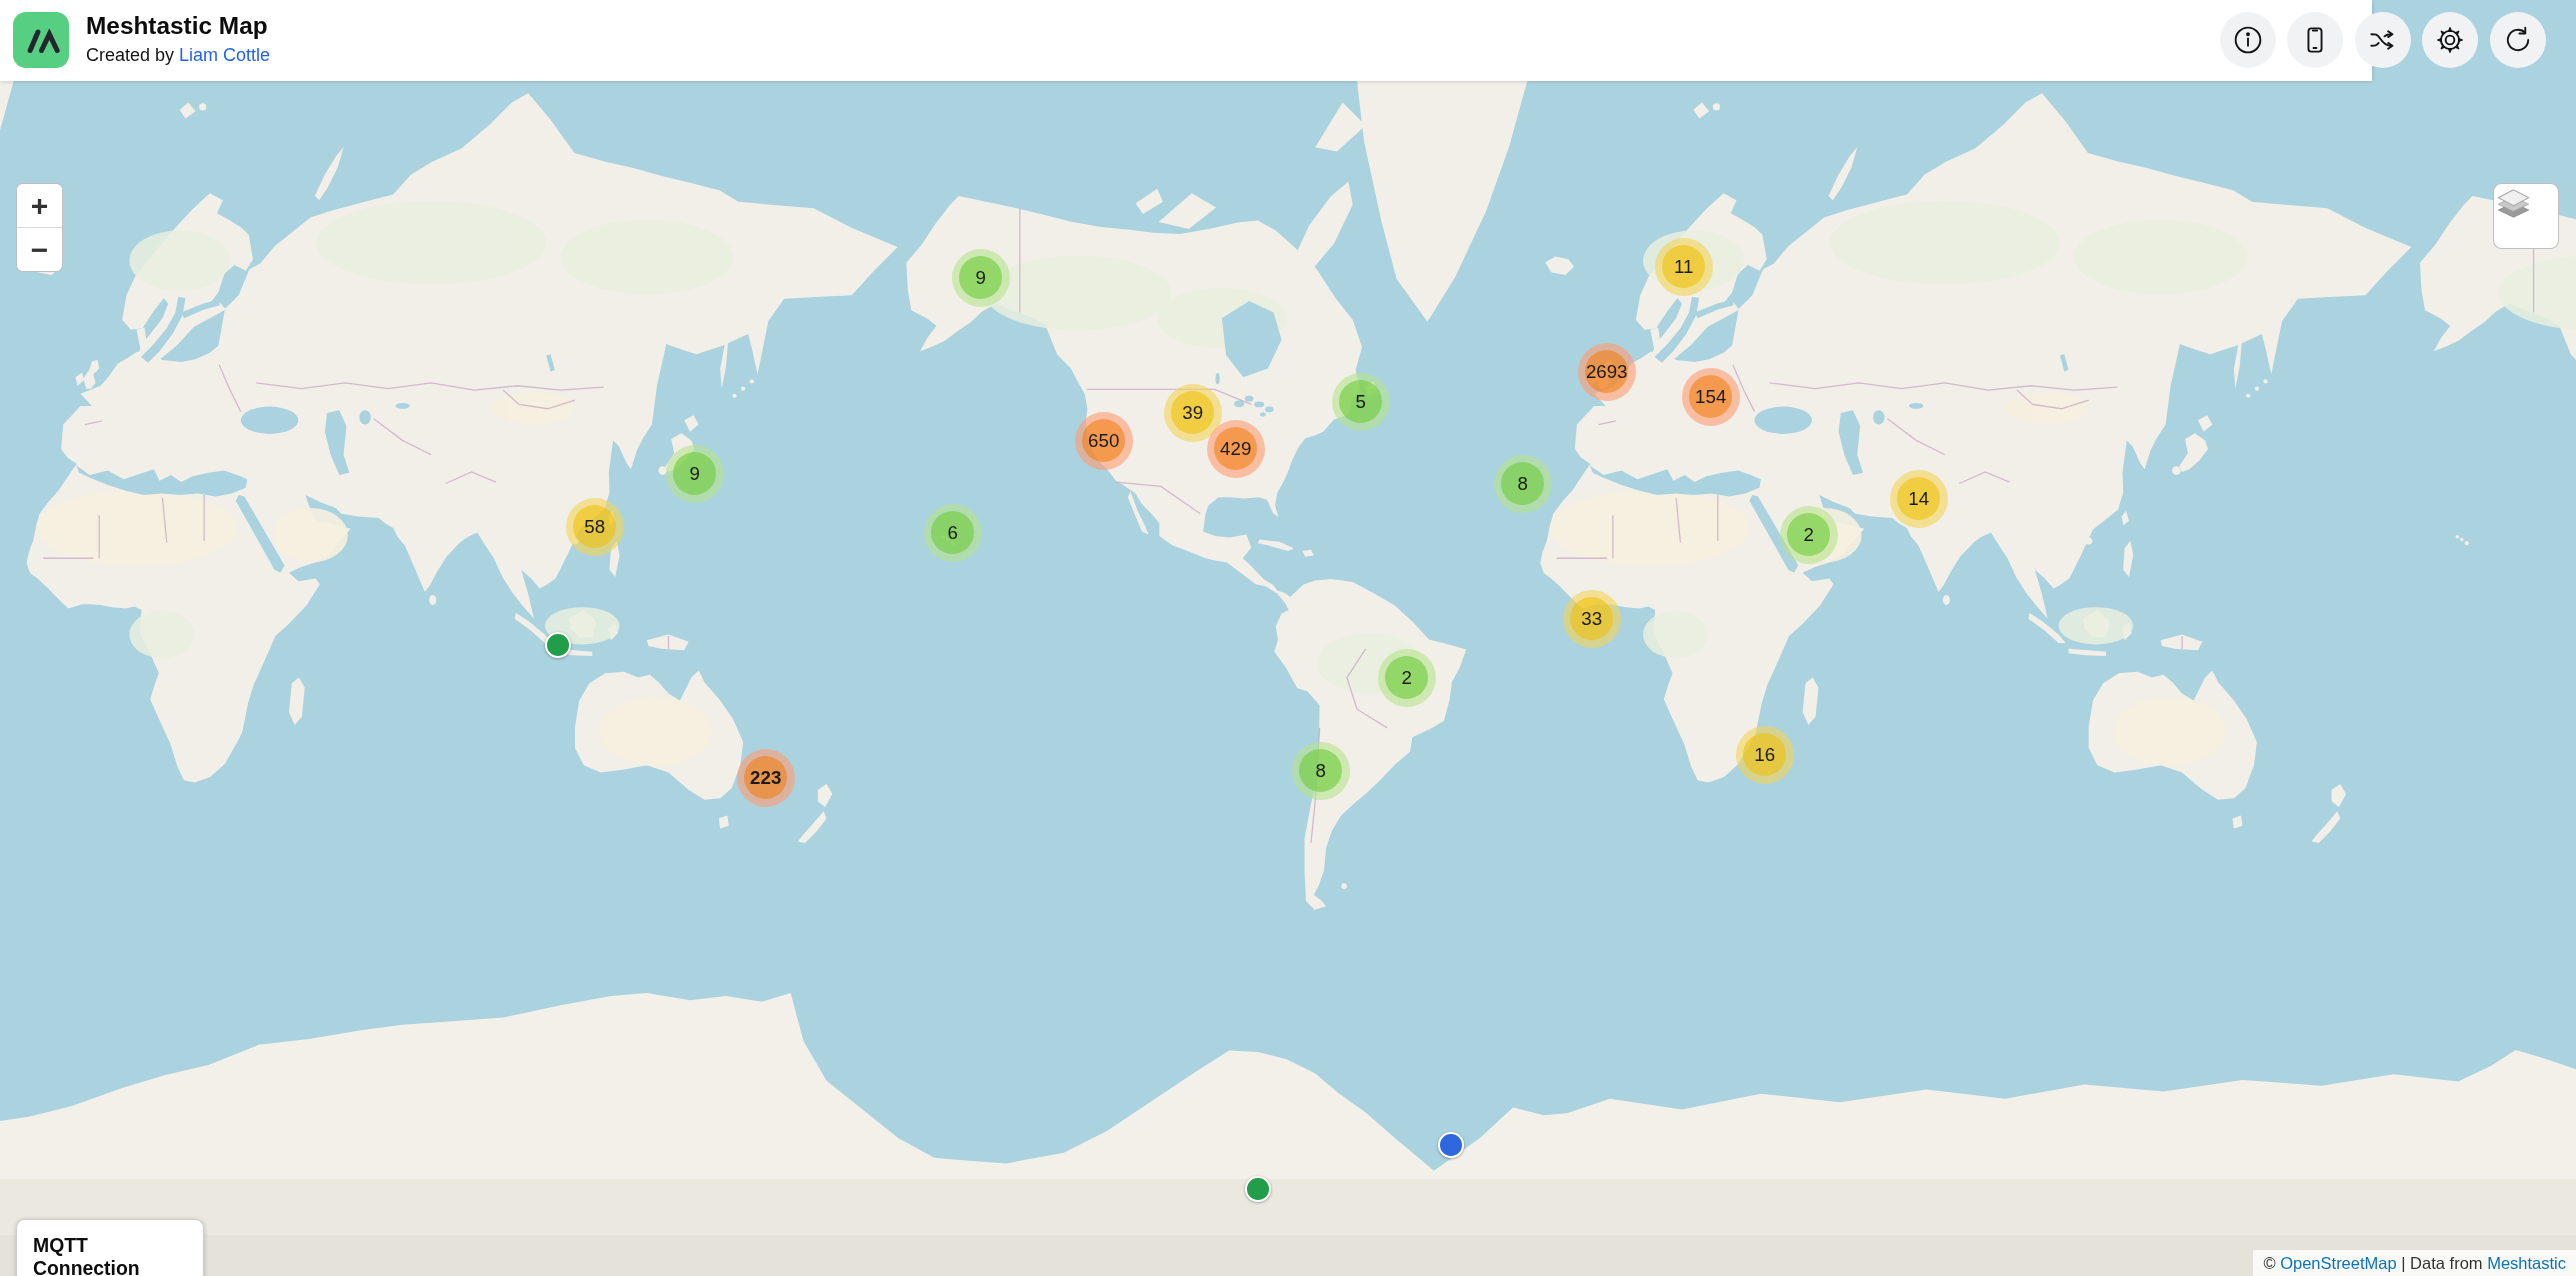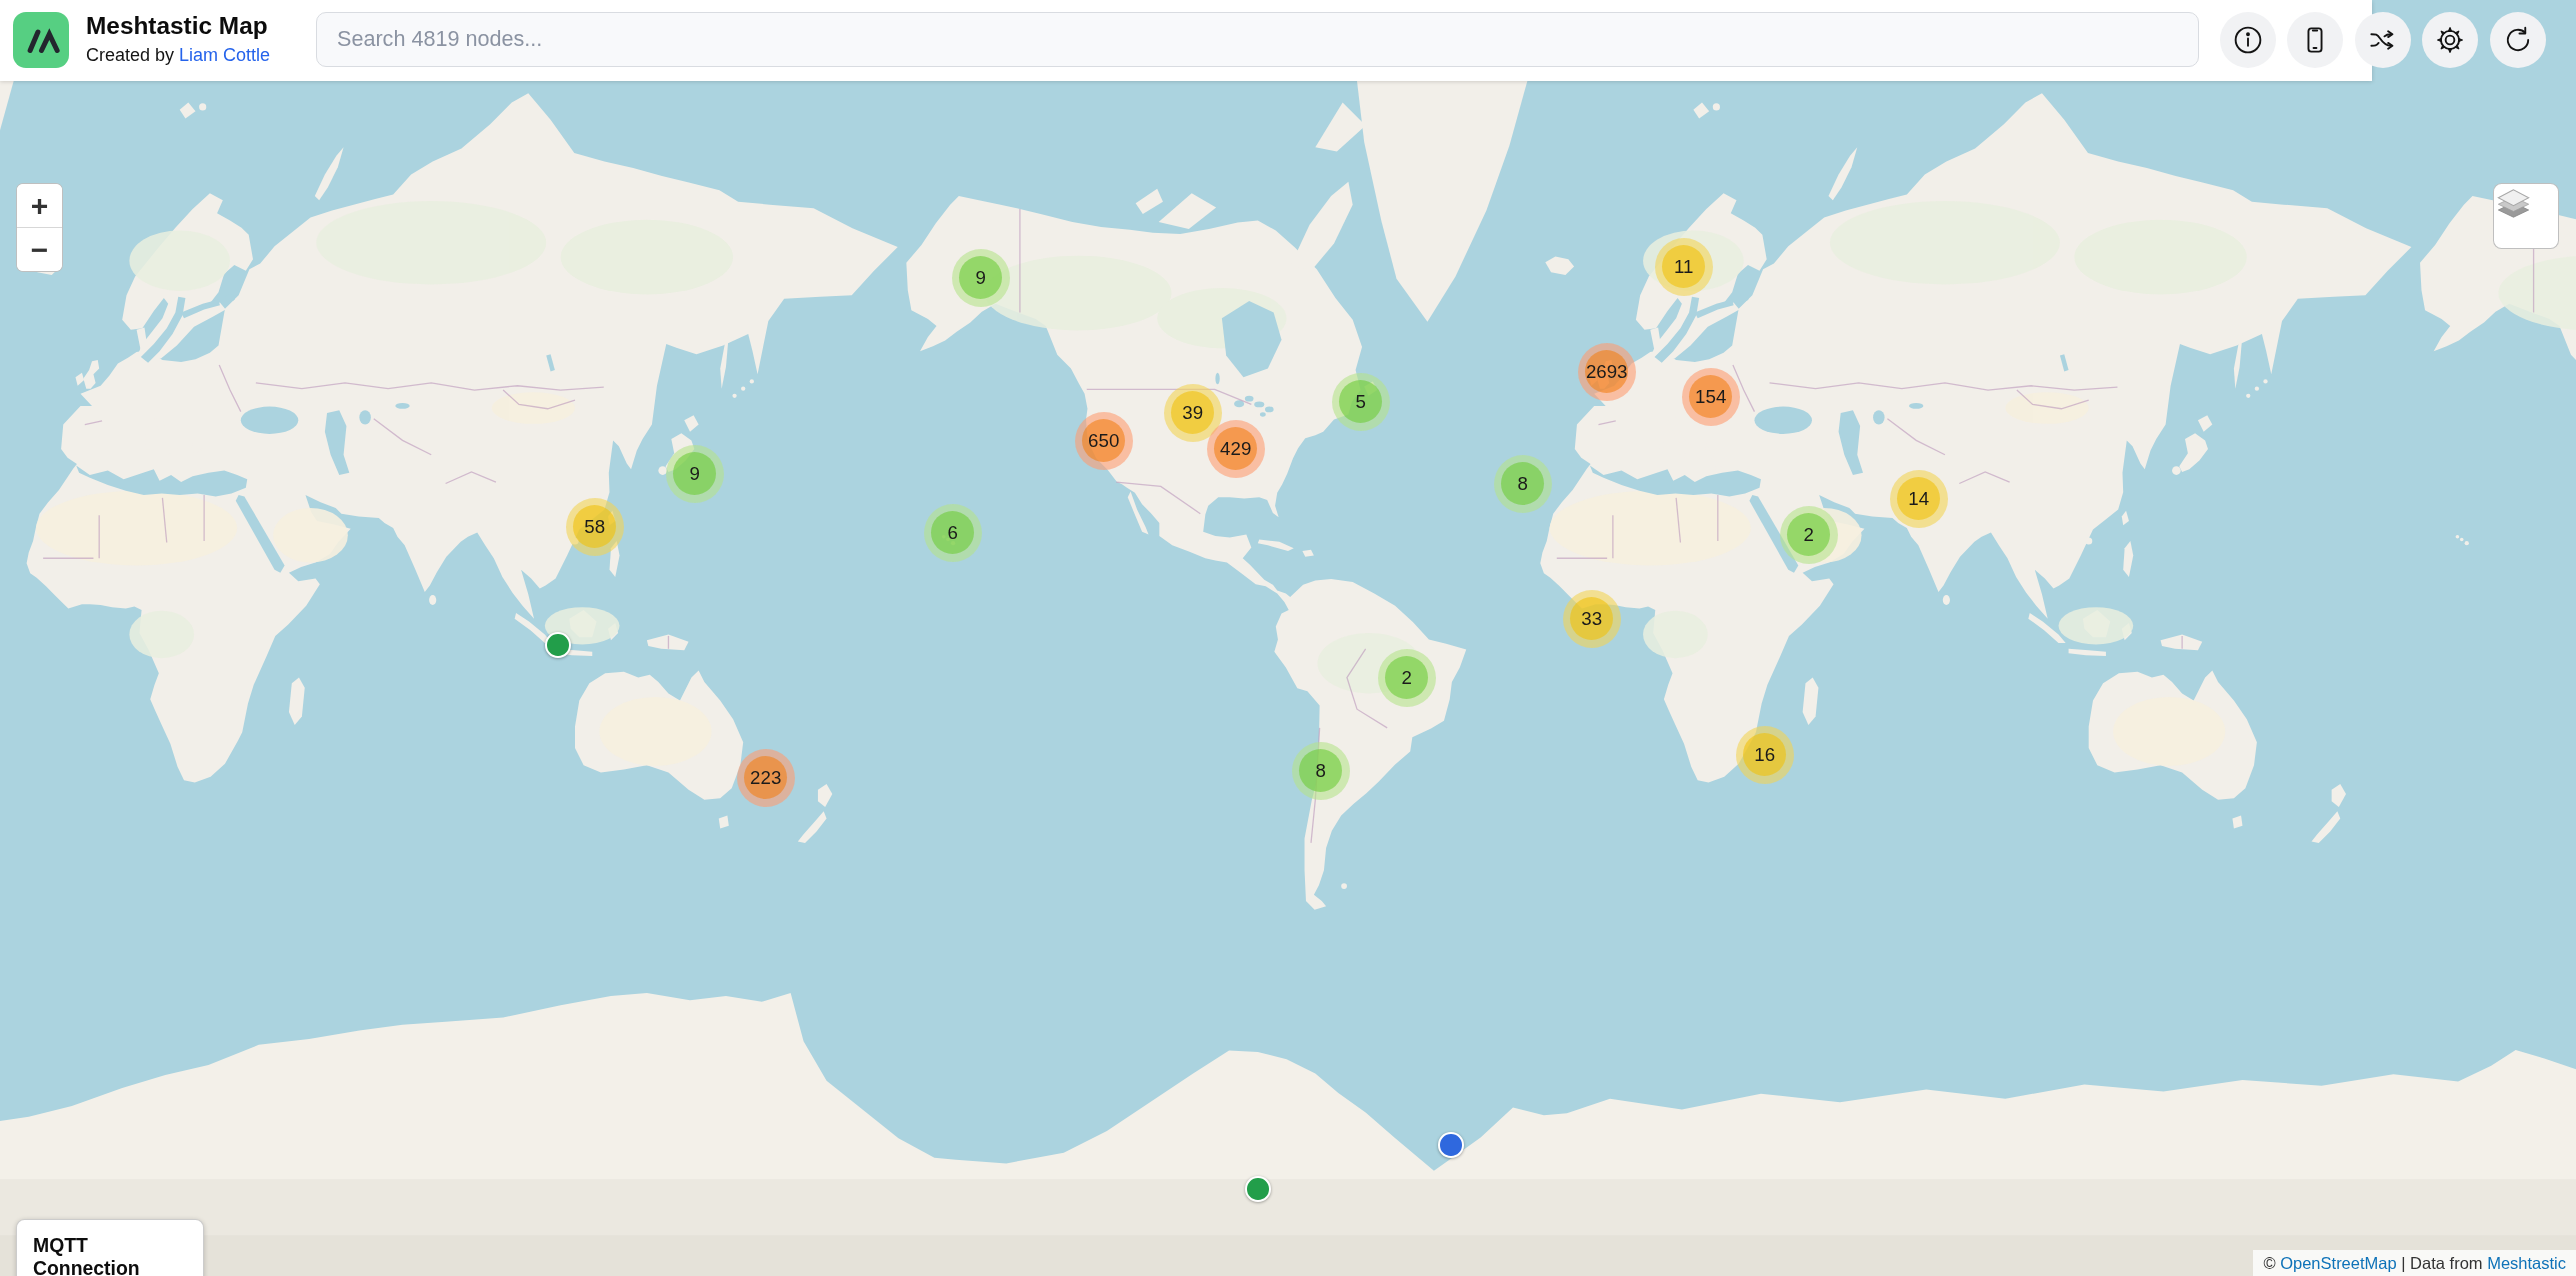--- a/index.html
+++ b/index.html
@@ -250,21 +250,21 @@
       </div>
       <div class="cluster c-small" style="left: 666px; top: 364px;">
         <div class="in">9</div>
       </div>
       <div class="cluster c-medium" style="left: 566px; top: 417px;">
         <div class="in">58</div>
       </div>
       <div class="cluster c-small" style="left: 924px; top: 423px;">
         <div class="in">6</div>
       </div>
-      <div class="cluster c-large" style="left: 737px; top: 668px;">
+      <div class="cluster c-large" style="left: 737px; top: 668px; font-weight: bold;">
         <div class="in">223</div>
       </div>
       <div class="dot" style="left: 545px; top: 551px; background: rgb(34, 158, 74);"></div>
       <div class="dot" style="left: 1438px; top: 1051px; background: rgb(47, 104, 222);"></div>
       <div class="dot" style="left: 1245px; top: 1095px; background: rgb(34, 158, 74);"></div>
     </div>
 
   <div class="legend">
     <h3>MQTT Connection</h3>
 
@@ -279,21 +279,20 @@
       <g stroke="#23262e" stroke-width="7" stroke-linecap="round" fill="none">
         <path d="M10,40 L21,14"></path>
         <path d="M26,40 L37,17 L48,40"></path>
       </g>
     </svg>
   </div>
   <div class="titlebox">
     <div class="app-title">Meshtastic Map</div>
     <div class="credit"><span>Created by </span><a href="#">Liam Cottle</a></div>
   </div>
-  <input class="search" type="text" placeholder="Search 4819 nodes..." style="">
 
   <button class="hbtn" style="left:2220px;">
     <svg width="32" height="32" viewBox="0 0 44 44">
       <circle cx="22" cy="22" r="17"></circle>
         <line x1="22" y1="20" x2="22" y2="30"></line>
         <circle cx="22" cy="14" r="1.4" fill="#141414"></circle>
     </svg>
   </button>
   <button class="hbtn" style="left:2287px;">
     <svg width="32" height="32" viewBox="0 0 44 44">

